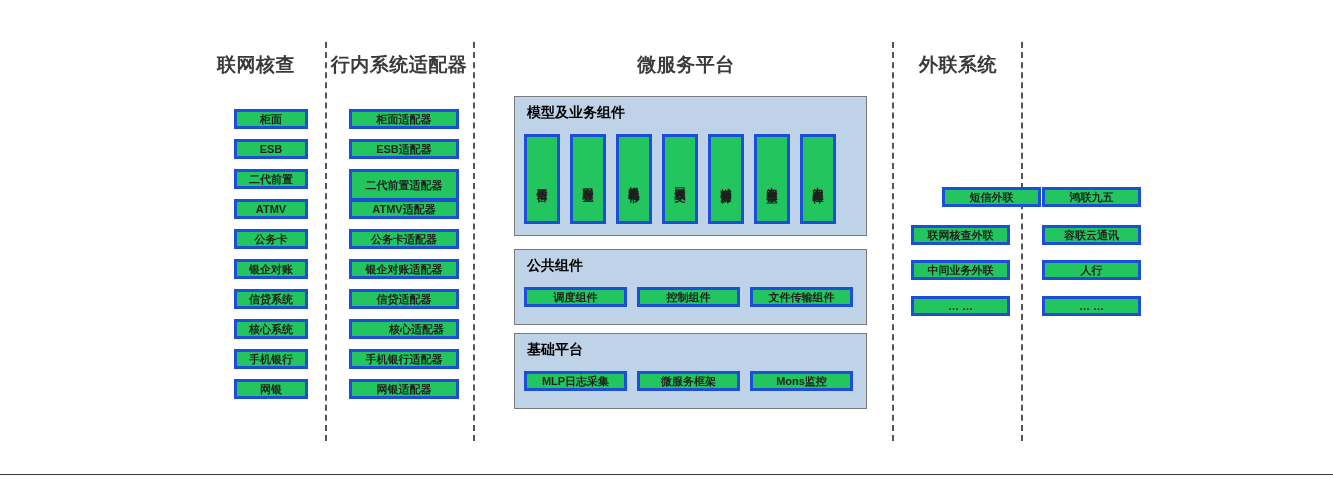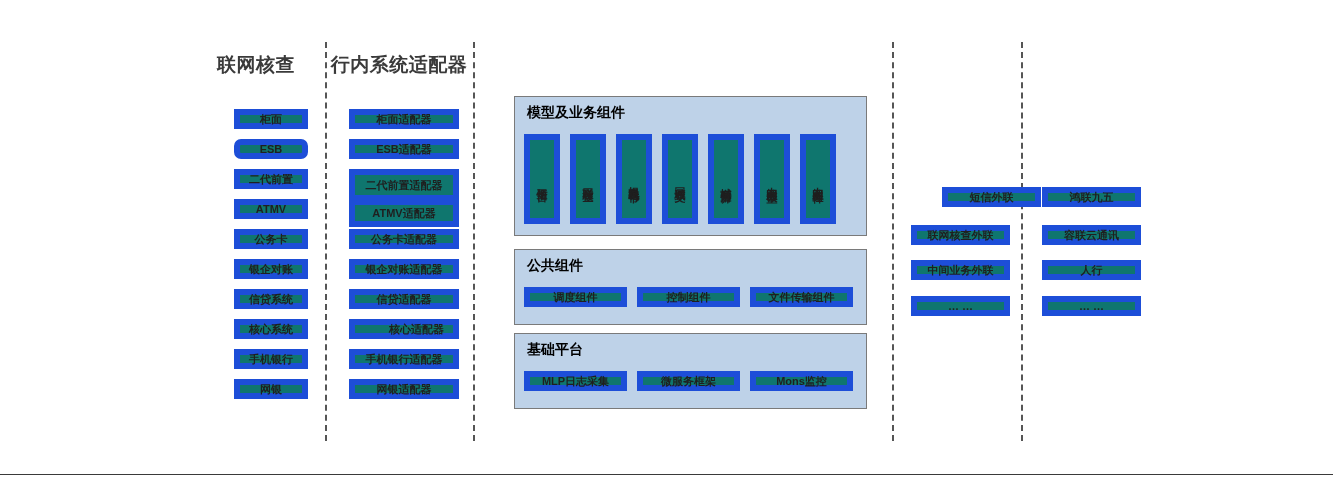--- a/index.html
+++ b/index.html
@@ -37,22 +37,22 @@
   .divider {
     position: absolute;
     width: 0;
     border-left: 2px dashed #555555;
   }
 
   
   .node {
     position: absolute;
     box-sizing: border-box;
-    background: #0f766e;
-    border: 6px solid #1d4ed8;
+    background: #22c55e;
+    border: 3px solid #1d4ed8;
     font-size: 11px;
     color: #1f1f1f;
     font-weight: bold;
     display: flex;
     align-items: center;
     justify-content: center;
     text-align: center;
     line-height: 1.1;
     white-space: nowrap;
   }
@@ -93,43 +93,45 @@
 </style>
 </head>
 <body>
 
 <div id="canvas">
 
   <div class="col-title" style="left:192px; top:52px; width:128px;">联网核查</div>
 
   <div class="col-title" style="left:330px; top:52px; width:138px;">行内系统适配器</div>
 
+  <div class="col-title" style="left:556px; top:52px; width:260px;">微服务平台</div>
 
+  <div class="col-title" style="left:895px; top:52px; width:126px;">外联系统</div>
 
 
   <div class="divider" style="left:325px; top:42px; height:399px;"></div>
   <div class="divider" style="left:473px; top:42px; height:399px;"></div>
   <div class="divider" style="left:892px; top:42px; height:399px;"></div>
   <div class="divider" style="left:1021px; top:42px; height:399px;"></div>
 
   <div class="node" style="left:234px; top:109px; width:74px; height:20px;">柜面</div>
-  <div class="node" style="left:234px; top:139px; width:74px; height:20px;border-radius:7px;">ESB</div>
+  <div class="node" style="left:234px; top:139px; width:74px; height:20px;">ESB</div>
   <div class="node" style="left:234px; top:169px; width:74px; height:20px;">二代前置</div>
   <div class="node" style="left:234px; top:199px; width:74px; height:20px;">ATMV</div>
   <div class="node" style="left:234px; top:229px; width:74px; height:20px;">公务卡</div>
   <div class="node" style="left:234px; top:259px; width:74px; height:20px;">银企对账</div>
   <div class="node" style="left:234px; top:289px; width:74px; height:20px;">信贷系统</div>
   <div class="node" style="left:234px; top:319px; width:74px; height:20px;">核心系统</div>
   <div class="node" style="left:234px; top:349px; width:74px; height:20px;">手机银行</div>
   <div class="node" style="left:234px; top:379px; width:74px; height:20px;">网银</div>
 
   <div class="node" style="left:349px; top:109px; width:110px; height:20px;">柜面适配器</div>
   <div class="node" style="left:349px; top:139px; width:110px; height:20px;">ESB适配器</div>
   <div class="node" style="left:349px; top:169px; width:110px; height:32px;">二代前置适配器</div>
-  <div class="node" style="left:349px; top:199px; width:110px; height:28px;">ATMV适配器</div>
+  <div class="node" style="left:349px; top:199px; width:110px; height:20px;">ATMV适配器</div>
   <div class="node" style="left:349px; top:229px; width:110px; height:20px;">公务卡适配器</div>
   <div class="node" style="left:349px; top:259px; width:110px; height:20px;">银企对账适配器</div>
   <div class="node" style="left:349px; top:289px; width:110px; height:20px;">信贷适配器</div>
   <div class="node" style="left:349px; top:319px; width:110px; height:20px;padding-left:25px;">核心适配器</div>
   <div class="node" style="left:349px; top:349px; width:110px; height:20px;">手机银行适配器</div>
   <div class="node" style="left:349px; top:379px; width:110px; height:20px;">网银适配器</div>
 
   <div class="group" style="left:514px; top:96px; width:353px; height:140px;">
     <div class="group-label">模型及业务组件</div>
   </div>

